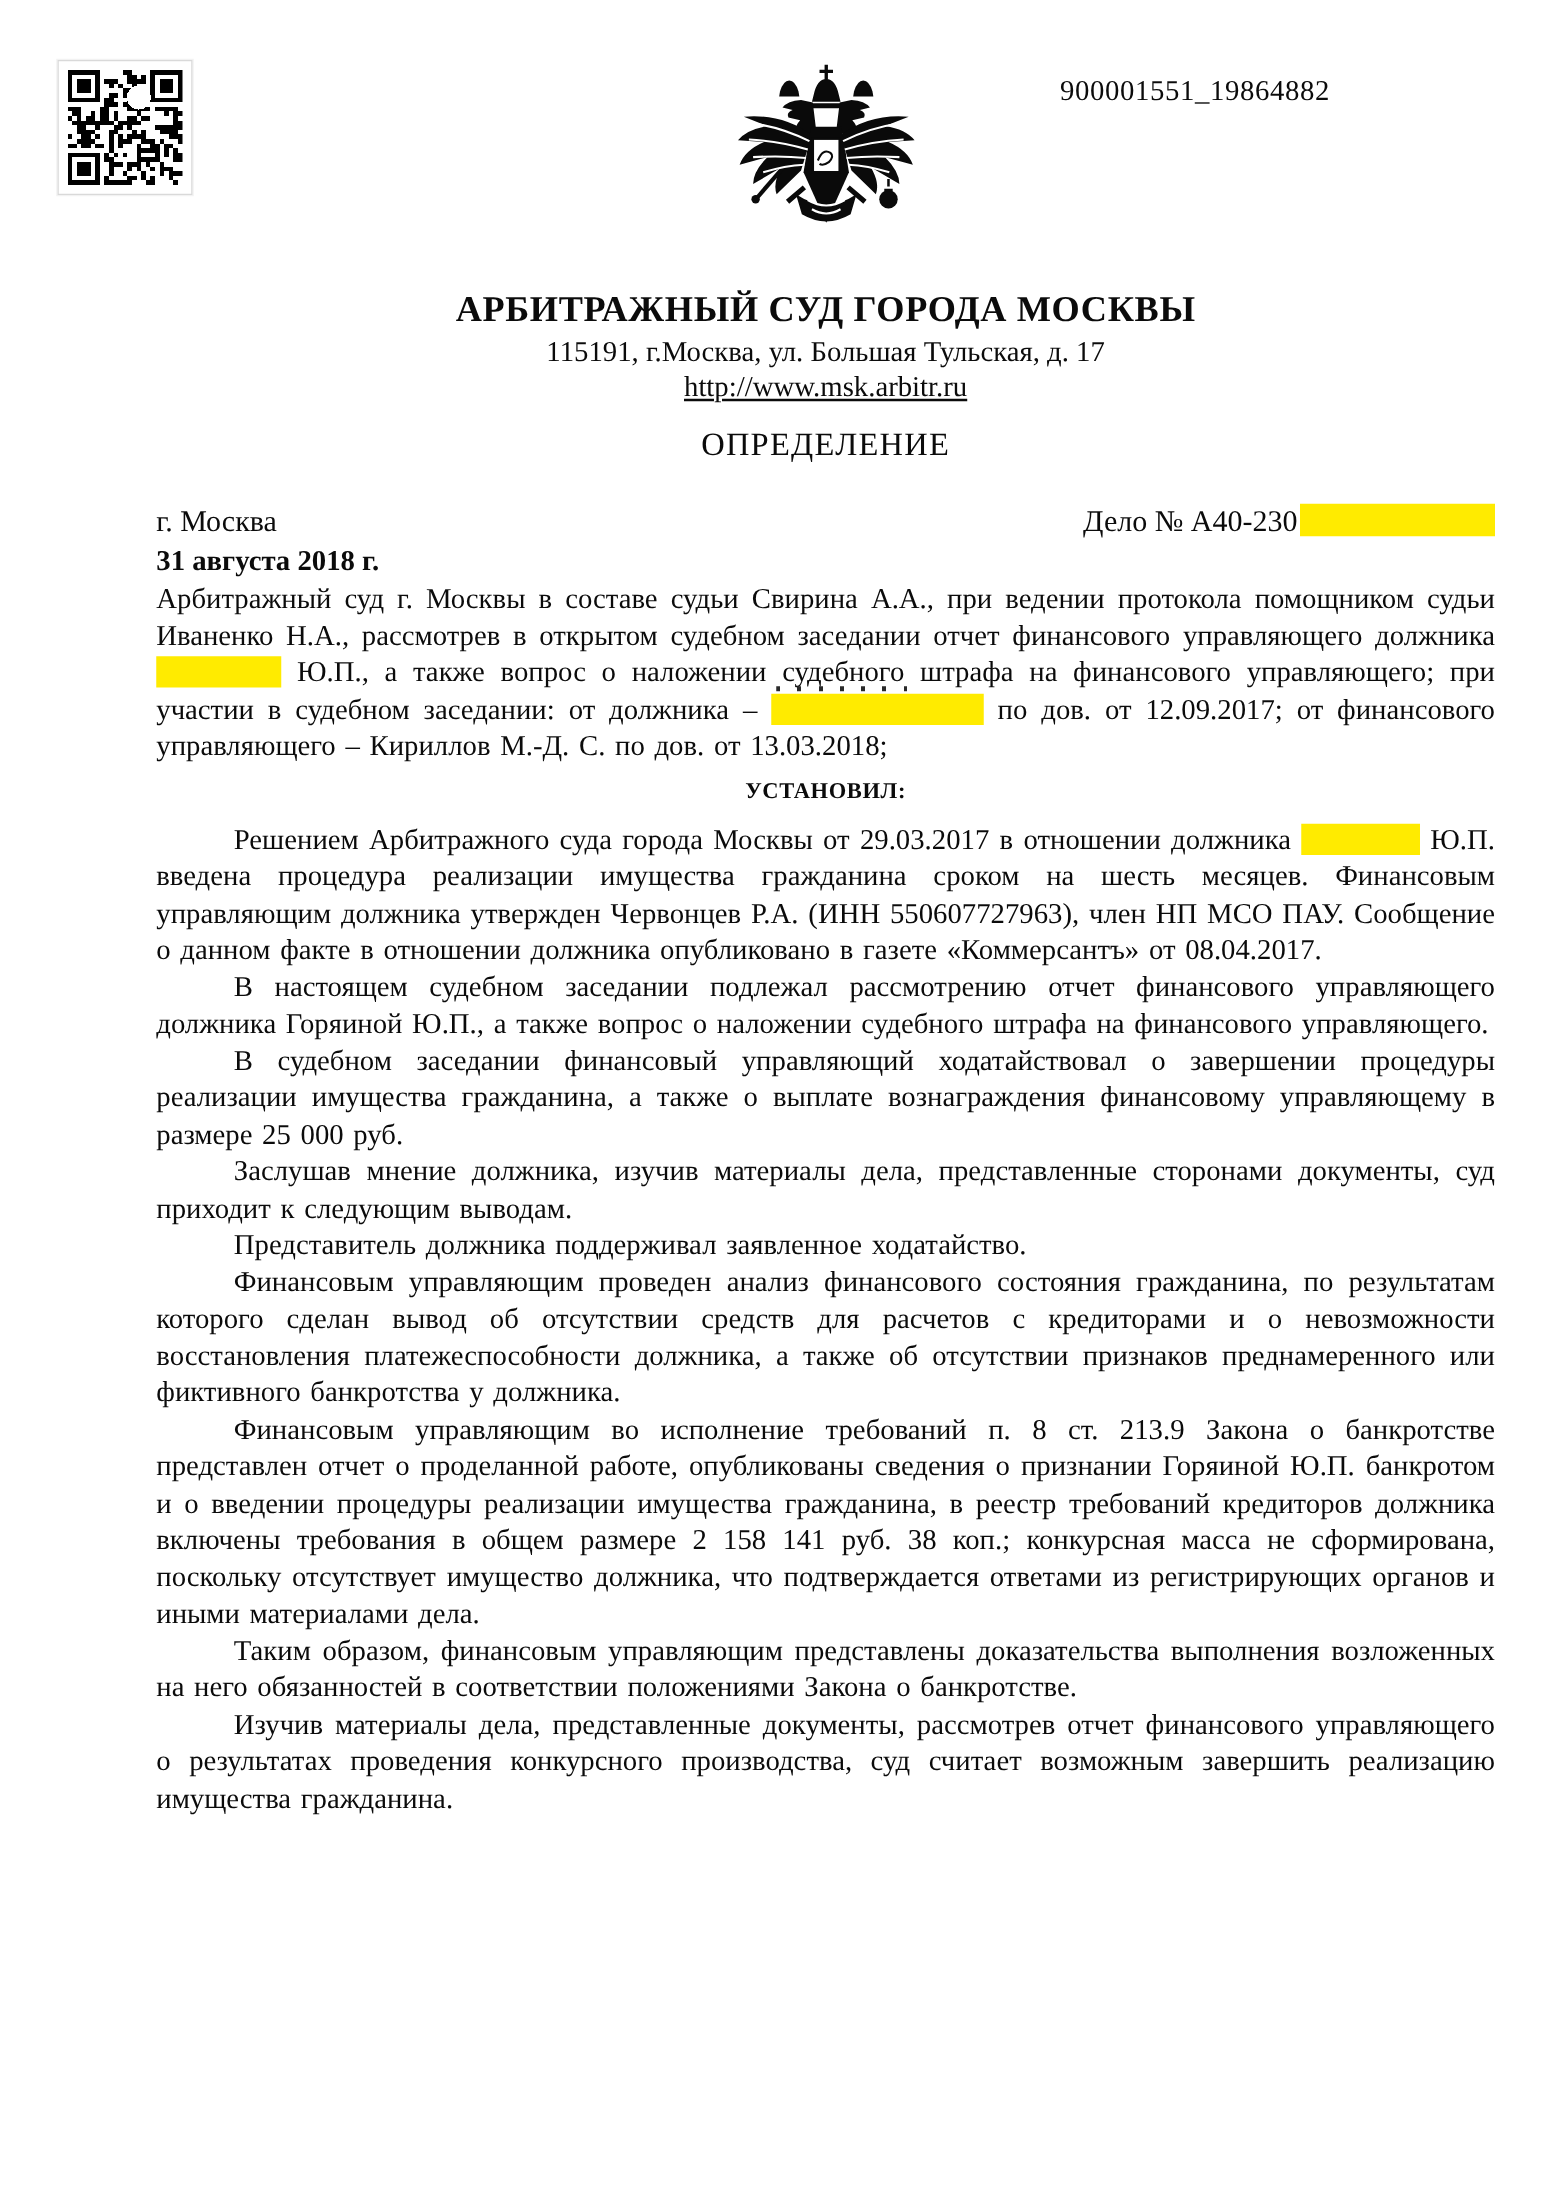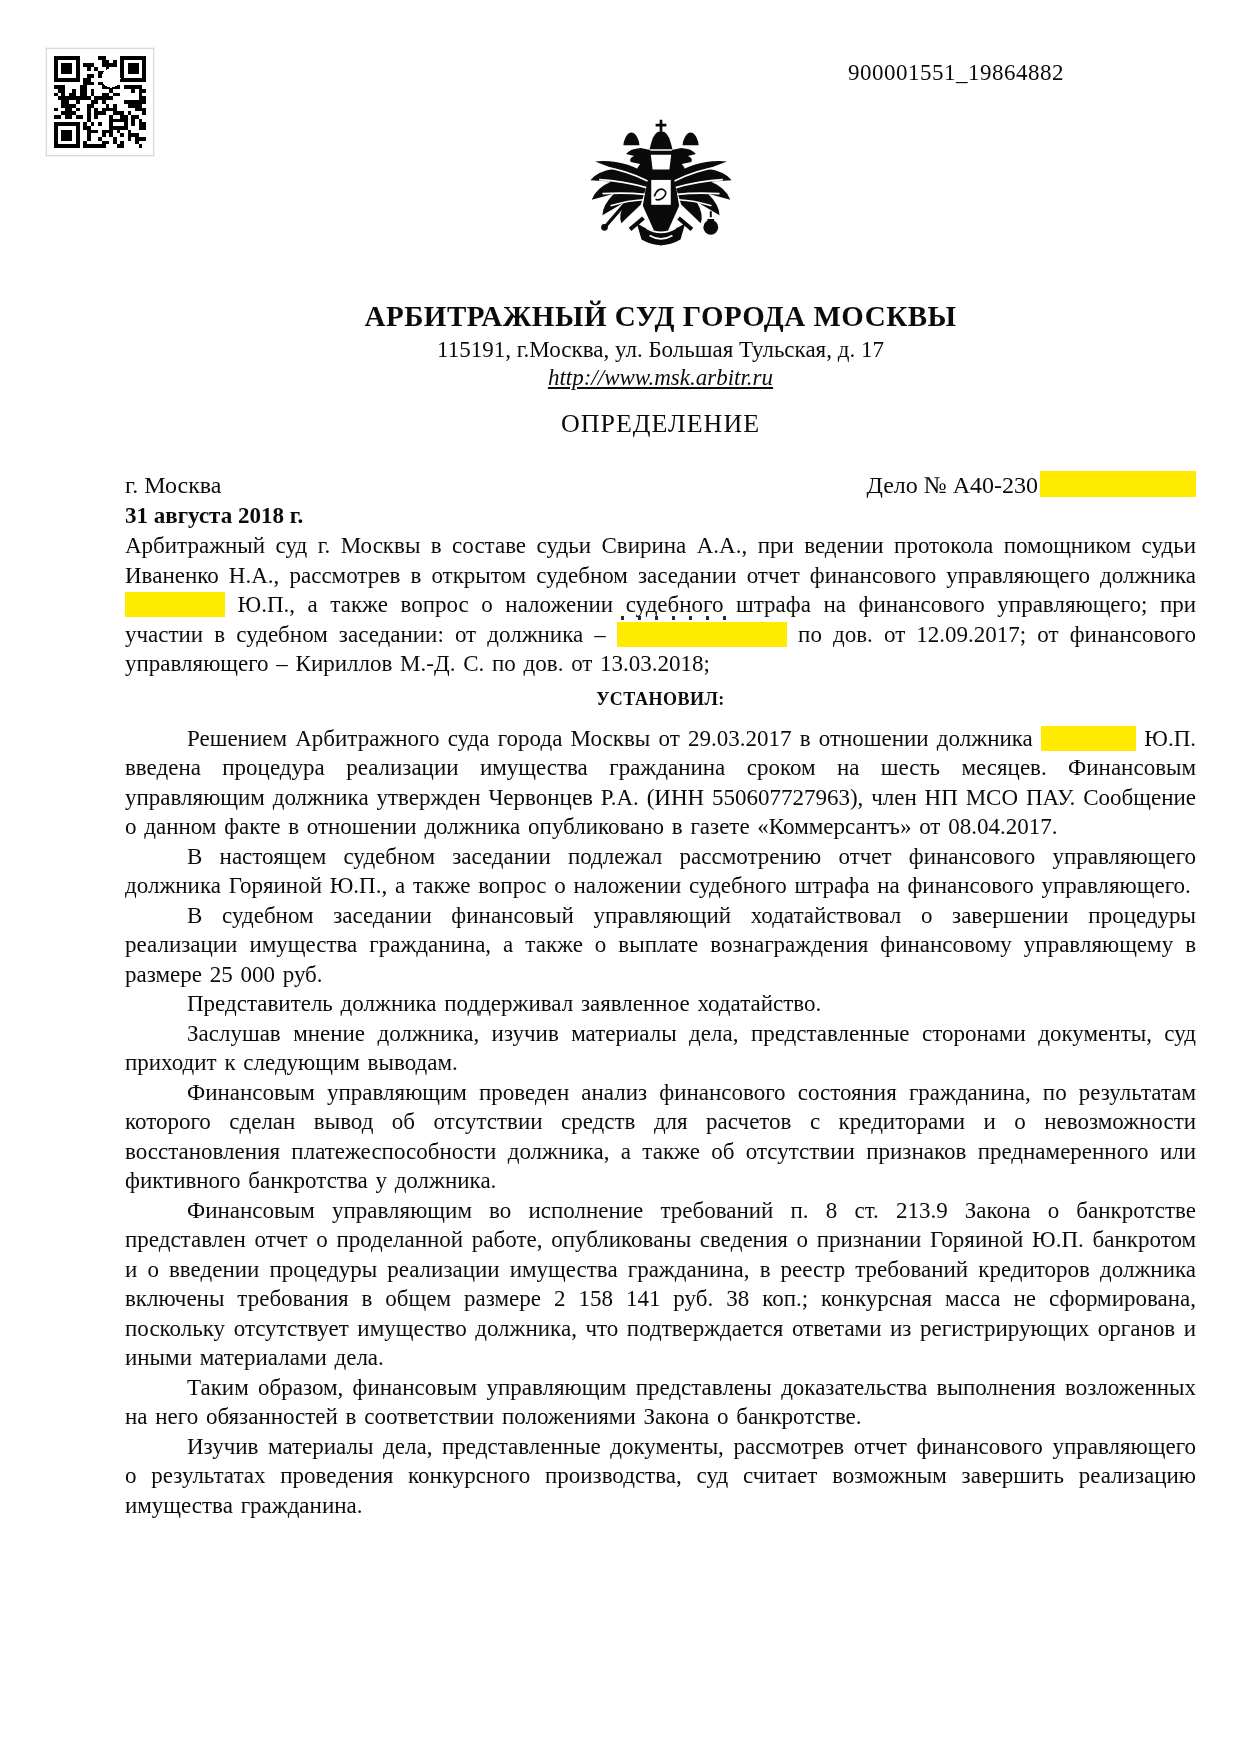--- a/index.html
+++ b/index.html
@@ -22,25 +22,25 @@
     box-shadow:0 0 0 1px #f2f2f2;
   }
   .qr-box svg { display:block; width:92px; height:92px; }
   .doc-number {
     position:absolute; top:60px; left:848px;
     font-size:23px; letter-spacing:0.5px;
   }
 
   
   .content { margin-left:125px; width:1071px; }
-  .header { text-align:center; padding-top:114px; }
+  .header { text-align:center; padding-top:46px; }
   .emblem { display:block; margin:0 auto; width:148px; height:150px; }
   .court-name { font-weight:bold; font-size:29px; margin-top:36px; letter-spacing:0.5px; }
   .court-address { font-size:23px; margin-top:4px; }
-  .court-url { font-size:23px; text-decoration:underline; margin-top:2px;font-style:italic; }
+  .court-url { font-size:23px; text-decoration:underline; margin-top:2px; }
 
   .doc-title { text-align:center; font-weight:normal; font-size:26px; letter-spacing:1px; margin-top:18px; }
 
   .case-line {
     display:flex; justify-content:space-between; align-items:flex-end;
     margin-top:32px; font-weight:normal; font-size:24px;
   }
   .case-right { white-space:nowrap; }
 
   .date-line { margin-top:4px; font-weight:bold; font-size:23px; }
@@ -360,21 +360,21 @@
     <div class="date-line">31 августа 2018 г.</div>
 
     <p class="para intro"><span>Арбитражный суд г. Москвы в составе судьи Свирина А.А., при ведении протокола помощником судьи Иваненко Н.А., рассмотрев в открытом судебном заседании отчет финансового управляющего должника </span><span class="redact r-a"></span><span> Ю.П., а также вопрос о наложении судебного штрафа на финансового управляющего; при участии в судебном заседании: от должника – </span><span class="redact r-b"></span><span> по дов. от 12.09.2017;  от финансового управляющего – Кириллов М.-Д. С. по дов. от 13.03.2018;</span></p>
 
     <div class="resolution-heading">УСТАНОВИЛ:</div>
 
     <p class="para indent"><span>Решением Арбитражного суда города Москвы от 29.03.2017 в отношении должника </span><span class="redact r-p1"></span><span> Ю.П. введена процедура реализации имущества гражданина сроком на шесть месяцев. Финансовым управляющим должника утвержден Червонцев Р.А. (ИНН 550607727963), член НП МСО ПАУ. Сообщение о данном факте в отношении должника опубликовано в газете «Коммерсантъ» от 08.04.2017.</span></p>
 
     <p class="para indent">В настоящем судебном заседании подлежал рассмотрению отчет финансового управляющего должника Горяиной Ю.П., а также вопрос о наложении судебного штрафа на финансового управляющего.</p>
     <p class="para indent">В судебном заседании финансовый управляющий ходатайствовал о завершении процедуры реализации имущества гражданина, а также о выплате вознаграждения финансовому управляющему в размере 25 000 руб.</p>
+    <p class="para indent">Заслушав мнение должника, изучив материалы дела, представленные сторонами документы, суд приходит к следующим выводам.</p>
     <p class="para indent">Представитель должника поддерживал заявленное ходатайство.</p>
-    <p class="para indent">Заслушав мнение должника, изучив материалы дела, представленные сторонами документы, суд приходит к следующим выводам.</p>
     <p class="para indent">Финансовым управляющим проведен анализ финансового состояния гражданина, по результатам которого сделан вывод об отсутствии средств для расчетов с кредиторами и о невозможности восстановления платежеспособности должника, а также об отсутствии признаков преднамеренного или фиктивного банкротства у должника.</p>
     <p class="para indent">Финансовым управляющим во исполнение требований п. 8 ст. 213.9 Закона о банкротстве представлен отчет о проделанной работе, опубликованы сведения о признании Горяиной Ю.П. банкротом и о введении процедуры реализации имущества гражданина, в реестр требований кредиторов должника включены требования в общем размере 2 158 141 руб. 38 коп.; конкурсная масса не сформирована, поскольку отсутствует имущество должника, что подтверждается ответами из регистрирующих органов и иными материалами дела.</p>
     <p class="para indent">Таким образом, финансовым управляющим представлены доказательства выполнения возложенных на него обязанностей в соответствии положениями Закона о банкротстве.</p>
     <p class="para indent">Изучив материалы дела, представленные документы, рассмотрев отчет финансового управляющего о результатах проведения конкурсного производства, суд считает возможным завершить реализацию имущества гражданина.</p>
 
   </div>
 </div>
 
 </body></html>

